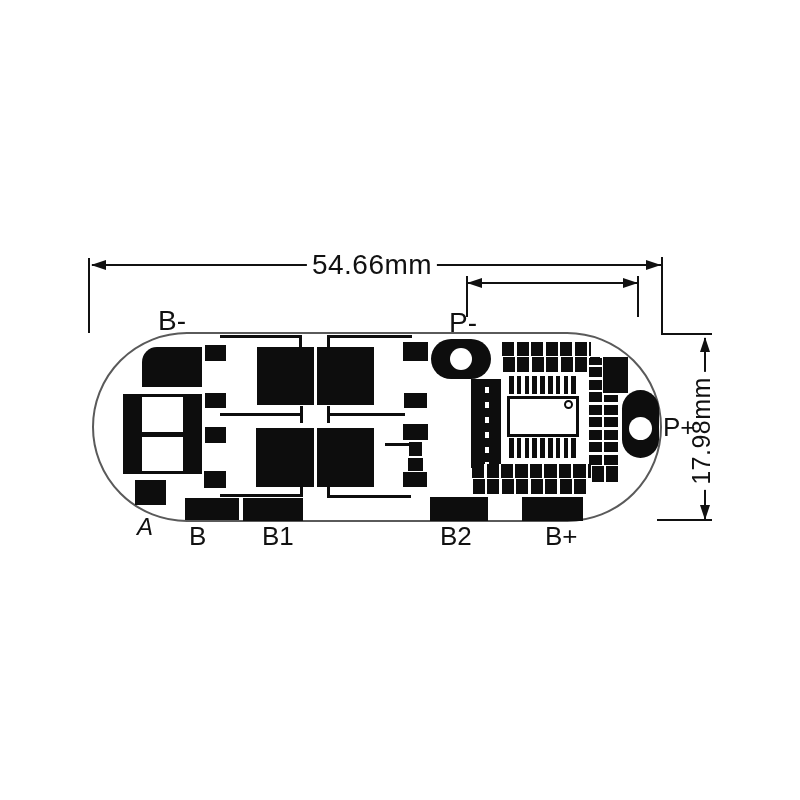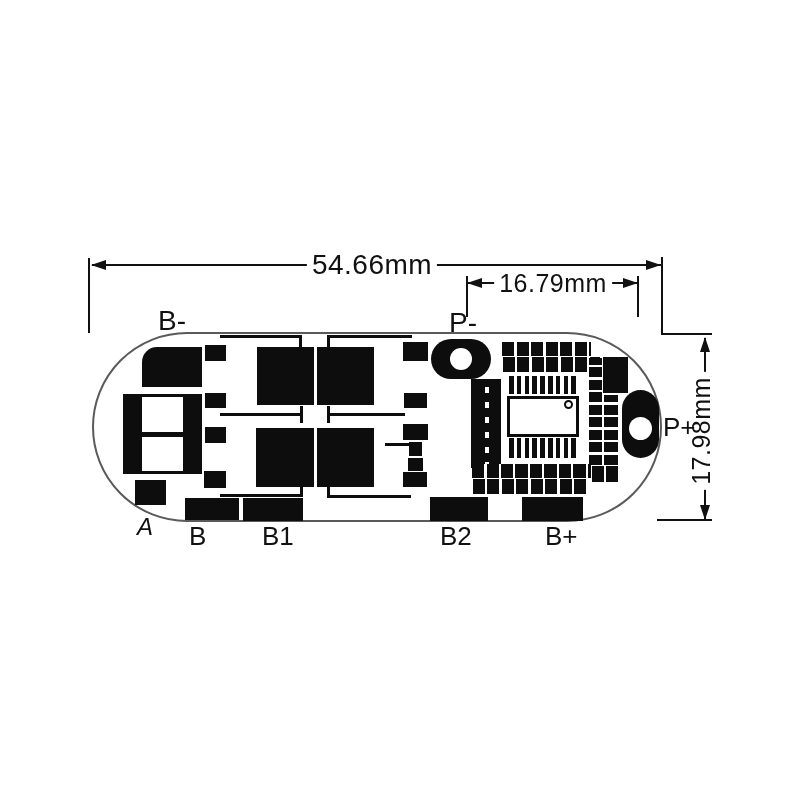--- a/index.html
+++ b/index.html
@@ -60,21 +60,20 @@
   <div class="dline" style="left:92px;top:264px;width:569px;height:2px"></div>
   <div class="ar ar-left" style="left:91px;top:260px"></div>
   <div class="ar ar-right" style="left:646px;top:260px"></div>
   <span class="dimtext" style="left:372px;top:265px">54.66mm</span>
 
   <div class="dline" style="left:466px;top:276px;width:2px;height:41px"></div>
   <div class="dline" style="left:637px;top:276px;width:2px;height:41px"></div>
   <div class="dline" style="left:468px;top:282px;width:170px;height:2px"></div>
   <div class="ar ar-left" style="left:467px;top:278px"></div>
   <div class="ar ar-right" style="left:623px;top:278px"></div>
-  <span class="dimtext small" style="left:553px;top:283px">16.79mm</span>
 
   <div class="dline" style="left:661px;top:333px;width:51px;height:2px"></div>
   <div class="dline" style="left:657px;top:519px;width:55px;height:2px"></div>
   <div class="dline" style="left:704px;top:338px;width:2px;height:182px"></div>
   <div class="ar ar-up" style="left:700px;top:337px"></div>
   <div class="ar ar-down" style="left:700px;top:505px"></div>
   <span class="dimtext small vert" style="left:701px;top:431px">17.98mm</span>
 
   <div class="board" style="left:92px;top:332px;width:570px;height:190px"></div>
 

